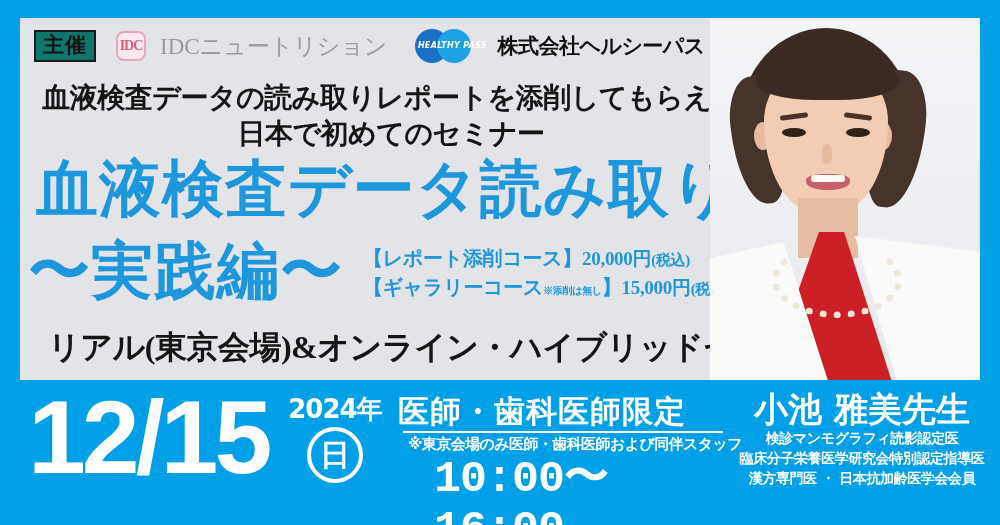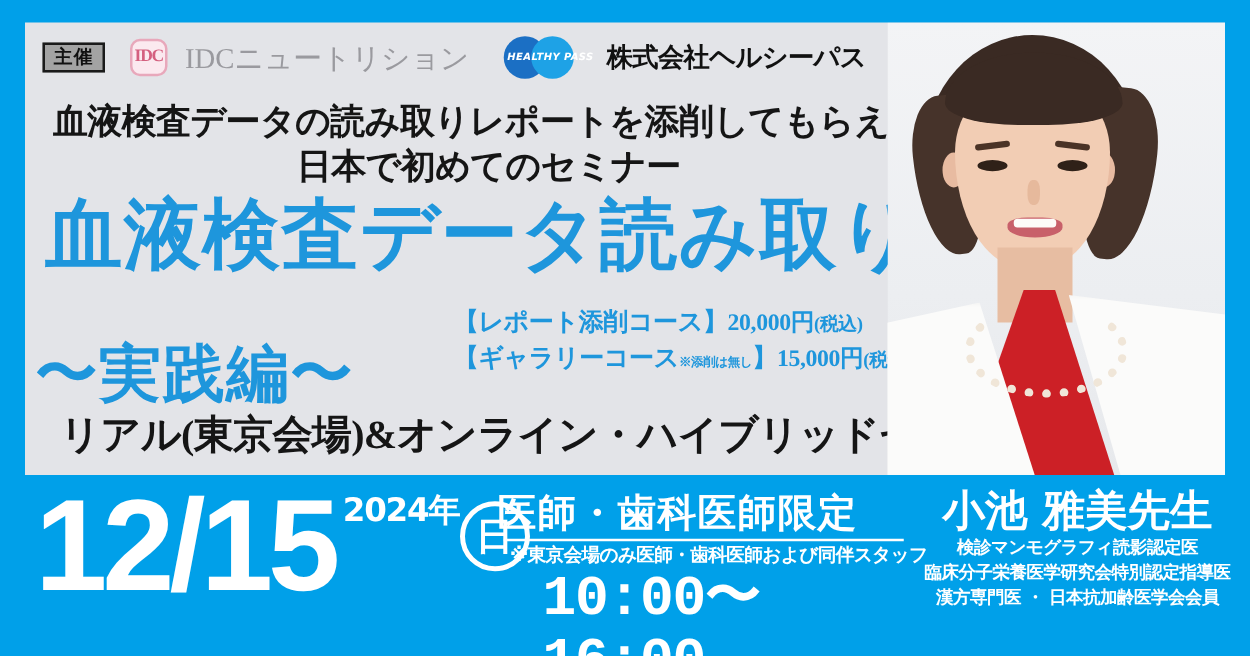--- a/index.html
+++ b/index.html
@@ -34,27 +34,27 @@
     position: absolute;
     left: 14px;
     top: 8px;
     display: flex;
     align-items: center;
     height: 40px;
   }
   .host-box {
     border: 2px solid #1a1a1a;
     padding: 1px 7px 2px 7px;
-    font-size: 15px;
+    font-size: 21px;
     font-weight: bold;
     line-height: 1.15;
     color: #111;
     letter-spacing: 1px;
     font-family: "DejaVu Sans", "Liberation Sans", sans-serif;
-    background: #a3a3a3;
+    background: #0f766e;
   }
   .idc-logo {
     width: 30px;
     height: 30px;
     margin-left: 20px;
     border-radius: 8px;
     border: 2px solid #e8a8bb;
     background: #fbe9ef;
     display: flex;
     align-items: center;
@@ -152,28 +152,27 @@
     color: #1e96dc;
     letter-spacing: 1px;
     line-height: 1.0;
     white-space: nowrap;
     font-family: "Liberation Serif", "DejaVu Serif", serif;
   }
   .title-sub {
     position: absolute;
     left: 8px;
     top: 222px;
-    font-size: 50px;
+    font-size: 62px;
     font-weight: bold;
     color: #1e96dc;
     letter-spacing: 1px;
     line-height: 1.0;
     white-space: nowrap;
     font-family: "Liberation Serif", "DejaVu Serif", serif;
-    margin-top: 34px;
   }
 
   
   .price-block {
     position: absolute;
     left: 343px;
     top: 226px;
     color: #1e96dc;
     font-weight: bold;
     line-height: 1.45;
@@ -382,24 +381,25 @@
     align-items: flex-start;
   }
   .big-date {
     font-size: 104px;
     font-weight: bold;
     line-height: 0.95;
     letter-spacing: -4px;
     font-family: Liberation Sans, sans-serif;
   }
   .date-right {
-    margin-left: 6px;
+    margin-left: 20px;
     margin-top: 8px;
     display: flex;
-    flex-direction: row;
+    flex-direction: column;
+    align-items: center;
   }
   .year {
     font-size: 26px;
     font-weight: bold;
     letter-spacing: -1px;
     font-family: "DejaVu Sans", "Liberation Sans", sans-serif;
     line-height: 1;
   }
   .dow-circle {
     margin-top: 5px;

